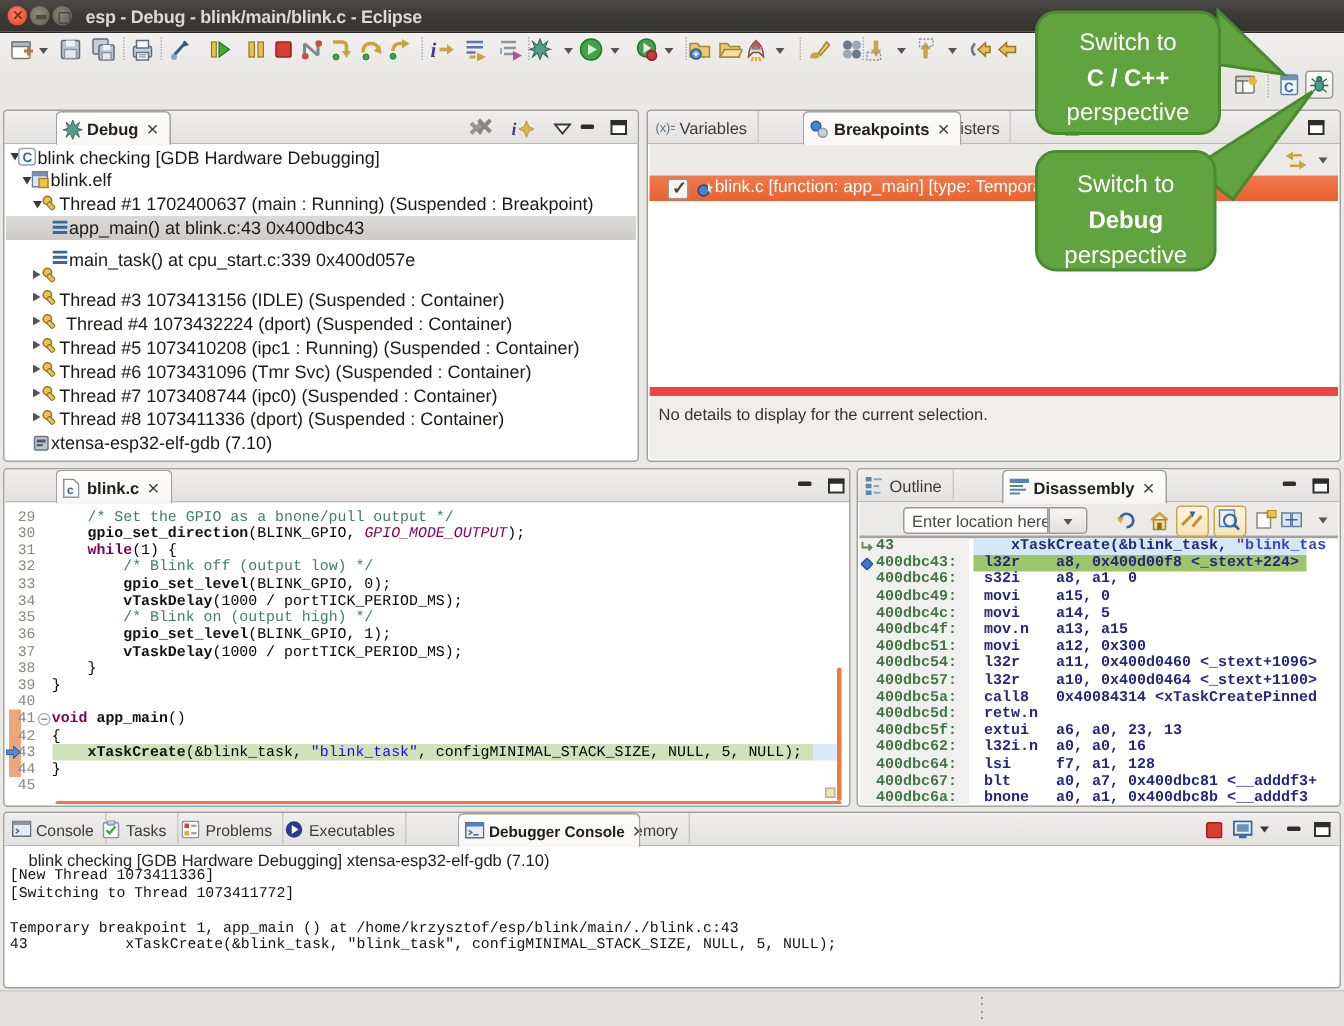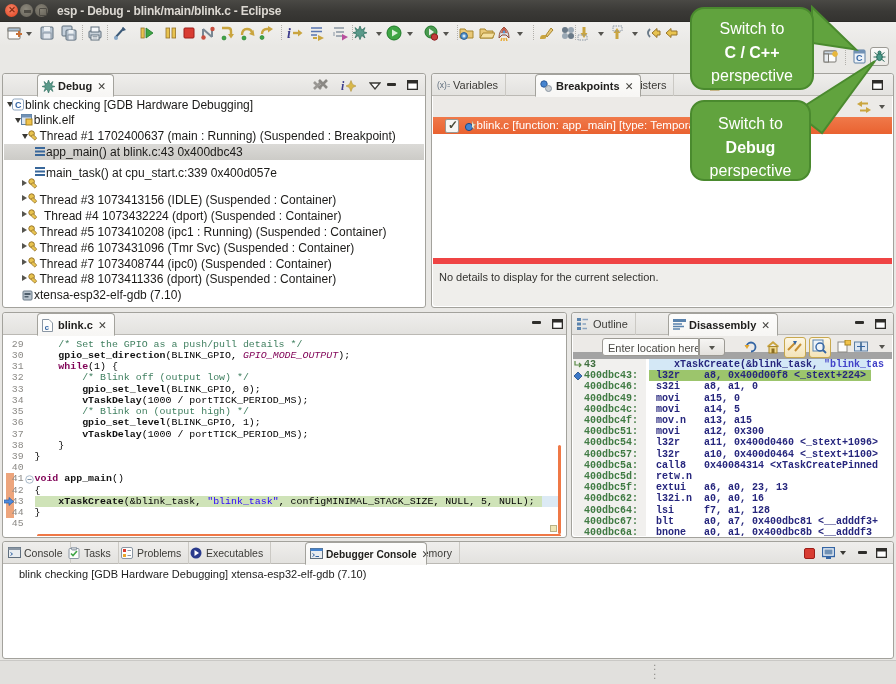--- a/index.html
+++ b/index.html
@@ -465,21 +465,21 @@
 43
 44
 45</pre>
     <svg style="position:absolute; left:21px; top:139px;" width="9" height="9" viewBox="0 0 9 9">
         <circle cx="4.5" cy="4.5" r="3.8" fill="#fdfdfc" stroke="#a8b8c8"></circle>
         <rect x="2.5" y="4" width="4" height="1" fill="#7a92a8"></rect>
       </svg>
     <svg style="position:absolute; left:0px; top:160.5px;" width="10" height="9" viewBox="0 0 10 9">
         <polygon points="0,3 5,3 5,0.5 9.5,4.5 5,8.5 5,6 0,6" fill="#4e8add" stroke="#2a5fa8" stroke-width="0.7"></polygon>
       </svg>
-    <pre class="codeline" style="left:30.5px; top:2.8px; line-height:11.22px;"><span class="cmt">    /* Set the GPIO as a push/pull details */</span>
+    <pre class="codeline" style="left:30.5px; top:2.8px; line-height:11.22px;"><span class="cmt">    /* Set the GPIO as a bnone/pull output */</span>
     <span class="fn">gpio_set_direction</span>(BLINK_GPIO, <span class="mac">GPIO_MODE_OUTPUT</span>);
     <span class="kw">while</span>(1) {
         <span class="cmt">/* Blink off (output low) */</span>
         <span class="fn">gpio_set_level</span>(BLINK_GPIO, 0);
         <span class="fn">vTaskDelay</span>(1000 / portTICK_PERIOD_MS);
         <span class="cmt">/* Blink on (output high) */</span>
         <span class="fn">gpio_set_level</span>(BLINK_GPIO, 1);
         <span class="fn">vTaskDelay</span>(1000 / portTICK_PERIOD_MS);
     }
 }
@@ -508,21 +508,21 @@
             <path d="M0 5 H9 M0 7.5 H11 M0 10 H7" stroke="#5a83ad" stroke-width="1.4"></path>
           </svg></span>Disassembly <span class="tclose">✕</span></div>
     <svg class="mm" style="left:283px;" width="10" height="8" viewBox="0 0 10 8">
         <rect x="0" y="1" width="9" height="3" fill="#2e2d2a" rx="1"></rect>
       </svg>
     <svg class="mm" style="left:303px; top:6px;" width="11" height="10" viewBox="0 0 11 10">
         <rect x="0.5" y="0.5" width="10" height="9" fill="#fff" stroke="#2e2d2a" stroke-width="1.6"></rect>
         <rect x="0" y="0" width="11" height="3.5" fill="#2e2d2a"></rect>
       </svg>
   </div>
-  <div id="disasm-toolbar" style="position:absolute; left:1px; top:22px; right:1px; height:24px; background:#eceae7; border-bottom:7px solid #a3a3a3;">
+  <div id="disasm-toolbar" style="position:absolute; left:1px; top:22px; right:1px; height:24px; background:#eceae7; border-bottom:2px solid #a3a3a3;">
     <div style="position:absolute; left:29px; top:3px; width:97px; height:18px; background:#fdfdfc; border:1px solid #9c9a94; border-radius:3px 0 0 3px; font-size:11px; color:#4a4945; padding:2.5px 0 0 5px; white-space:nowrap; overflow:hidden;">Enter location here</div>
     <div style="position:absolute; left:126px; top:3px; width:26px; height:18px; background:linear-gradient(#f6f5f3,#e3e1dd); border:1px solid #9c9a94; border-radius:0 3px 3px 0;">
         <span class="darr" style="left:9px; top:7px;"></span>
       </div>
     <svg style="position:absolute; left:171px; top:5px;" width="14" height="14" viewBox="0 0 14 14">
         <path d="M2.5 7 A4.5 4.5 0 1 1 7 11.5" fill="none" stroke="#3465a4" stroke-width="1.8"></path>
         <polygon points="0.5,5 5.5,5 3,9" fill="#e3a72d"></polygon>
       </svg>
     <svg style="position:absolute; left:193px; top:5px;" width="14" height="14" viewBox="0 0 14 14">
         <polygon points="7,1 13,6 12,7.5 7,3.5 2,7.5 1,6" fill="#caa53f"></polygon>
@@ -625,20 +625,25 @@
           <rect x="0" y="1" width="9" height="3" fill="#2e2d2a" rx="1"></rect>
         </svg>
       <svg class="mm" style="left:873px; top:6px;" width="11" height="10" viewBox="0 0 11 10">
           <rect x="0.5" y="0.5" width="10" height="9" fill="#fff" stroke="#2e2d2a" stroke-width="1.6"></rect>
           <rect x="0" y="0" width="11" height="3.5" fill="#2e2d2a"></rect>
         </svg>
     </div>
   </div>
   <div id="console-body" style="position:absolute; left:1px; right:1px; top:23px; bottom:1px; background:#fff; border-radius:0 0 3px 3px; overflow:hidden;">
     <div style="position:absolute; left:15px; top:2.5px; font-size:11px; color:#222;">blink checking [GDB Hardware Debugging] xtensa-esp32-elf-gdb (7.10)</div>
+    <div style="position:absolute; left:2.5px; top:13px; font-family:'Liberation Mono',monospace; font-size:9.9px; line-height:11.55px; white-space:pre; color:#111;">[New Thread 1073411336]
+[Switching to Thread 1073411772]
+
+Temporary breakpoint 1, app_main () at /home/krzysztof/esp/blink/main/./blink.c:43
+43           xTaskCreate(&amp;blink_task, "blink_task", configMINIMAL_STACK_SIZE, NULL, 5, NULL);</div>
   </div>
 </div>
 
 <div id="statusbar" style="position:absolute; left:0; top:660px; width:896px; height:24px; background:#e1e0dd; border-top:1px solid #c9c8c5;">
   <div style="position:absolute; left:652px; top:1px; color:#8a8884; font-size:9px; line-height:4.4px; font-family:'Liberation Mono',monospace;">.<br>.<br>.<br>.</div>
 </div>
 
 <svg class="abs" style="left:780px; top:0px; z-index:49;" width="116" height="135" viewBox="0 0 116 135">
   <polygon points="32,7 76,49.5 32,43" fill="#61a33e" stroke="#4a8a2e" stroke-width="2"></polygon>
   <polygon points="95,61 15,112 42,133" fill="#61a33e" stroke="#4a8a2e" stroke-width="2"></polygon>

